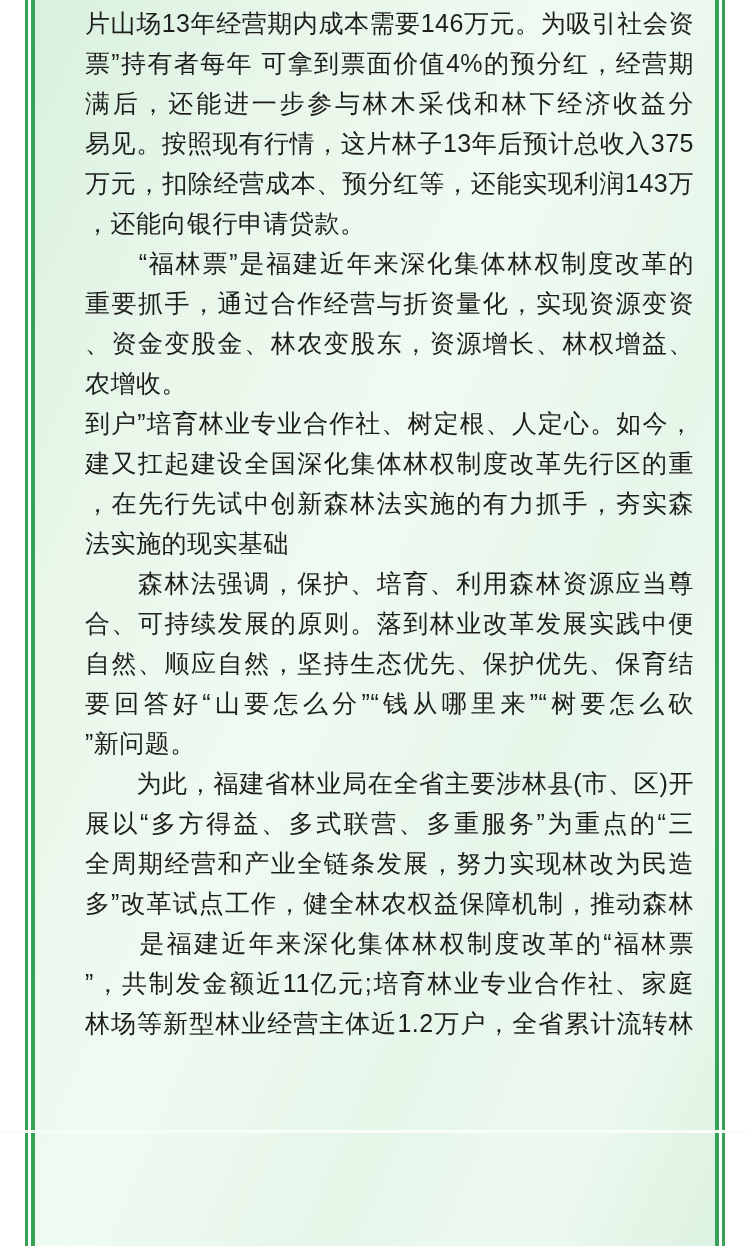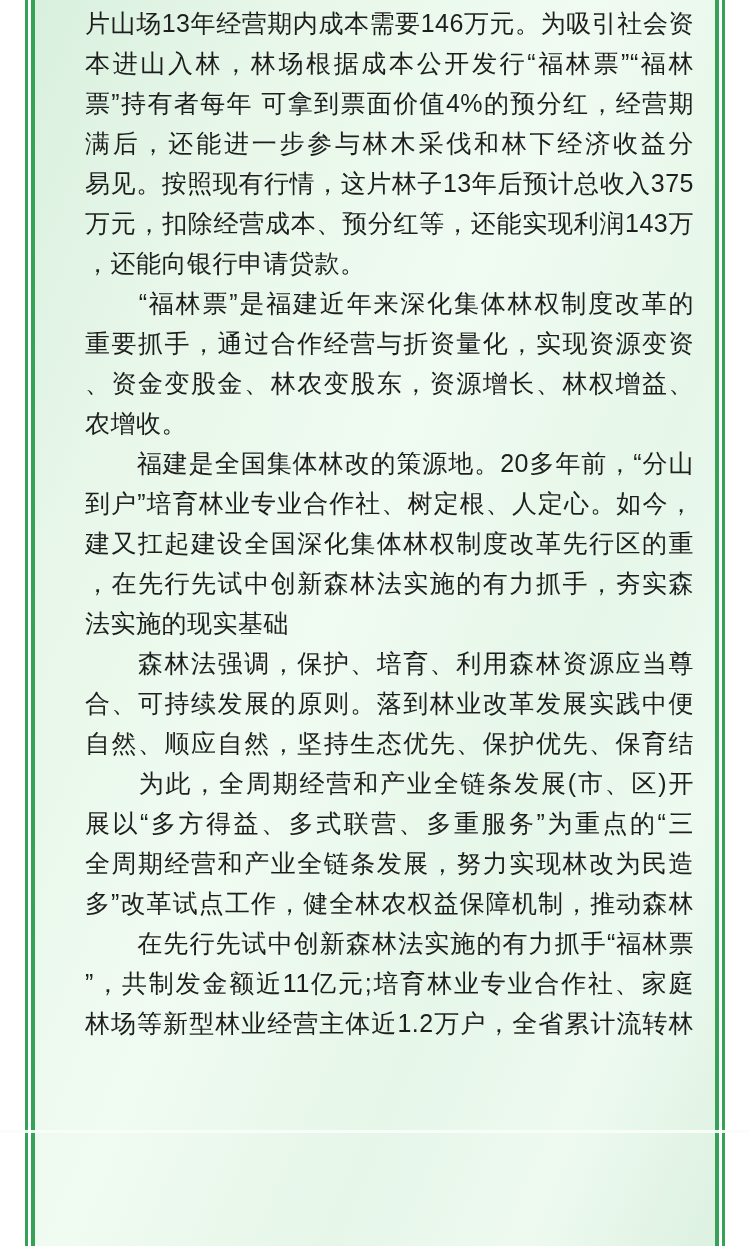--- a/index.html
+++ b/index.html
@@ -78,42 +78,42 @@
   }
 </style>
 </head>
 <body>
 
 <div class="page">
   <div class="frame-outer">
     <div class="frame-inner">
       <div class="body-text">
         <div class="ln">片山场13年经营期内成本需要146万元。为吸引社会资</div>
-        <div class="ln">本进山入林，林场根据成本公开发行“福林票”“福林</div>
         <div class="ln">票”持有者每年 可拿到票面价值4%的预分红，经营期</div>
         <div class="ln">满后，还能进一步参与林木采伐和林下经济收益分配。</div>
         <div class="ln">易见。按照现有行情，这片林子13年后预计总收入375</div>
         <div class="ln">万元，扣除经营成本、预分红等，还能实现利润143万</div>
         <div class="ln end">，还能向银行申请贷款。</div>
         <div class="ln">　　“福林票”是福建近年来深化集体林权制度改革的</div>
         <div class="ln">重要抓手，通过合作经营与折资量化，实现资源变资产</div>
         <div class="ln">、资金变股金、林农变股东，资源增长、林权增益、林</div>
         <div class="ln end">农增收。</div>
-        <div class="ln">　　福建是全国集体林改的策源地。20多年前，“分山</div>
         <div class="ln">到户”培育林业专业合作社、树定根、人定心。如今，福</div>
         <div class="ln">建又扛起建设全国深化集体林权制度改革先行区的重任</div>
         <div class="ln">，在先行先试中创新森林法实施的有力抓手，夯实森林</div>
         <div class="ln end">法实施的现实基础</div>
         <div class="ln">　　森林法强调，保护、培育、利用森林资源应当尊重</div>
         <div class="ln">合、可持续发展的原则。落到林业改革发展实践中便是</div>
         <div class="ln">自然、顺应自然，坚持生态优先、保护优先、保育结</div>
-        <div class="ln">　　为此，全周期经营和产业全链条发展(市、区)开</div>
+        <div class="ln">要回答好“山要怎么分”“钱从哪里来”“树要怎么砍</div>
+        <div class="ln end">”新问题。</div>
+        <div class="ln">　　为此，福建省林业局在全省主要涉林县(市、区)开</div>
         <div class="ln">展以“多方得益、多式联营、多重服务”为重点的“三</div>
         <div class="ln">全周期经营和产业全链条发展，努力实现林改为民造福</div>
         <div class="ln">多”改革试点工作，健全林农权益保障机制，推动森林</div>
-        <div class="ln">　　在先行先试中创新森林法实施的有力抓手“福林票</div>
+        <div class="ln">　　是福建近年来深化集体林权制度改革的“福林票</div>
         <div class="ln">”，共制发金额近11亿元;培育林业专业合作社、家庭</div>
         <div class="ln">林场等新型林业经营主体近1.2万户，全省累计流转林</div>
       </div>
     </div>
   </div>
   <div class="seam"></div>
 </div>
 
 </body></html>

